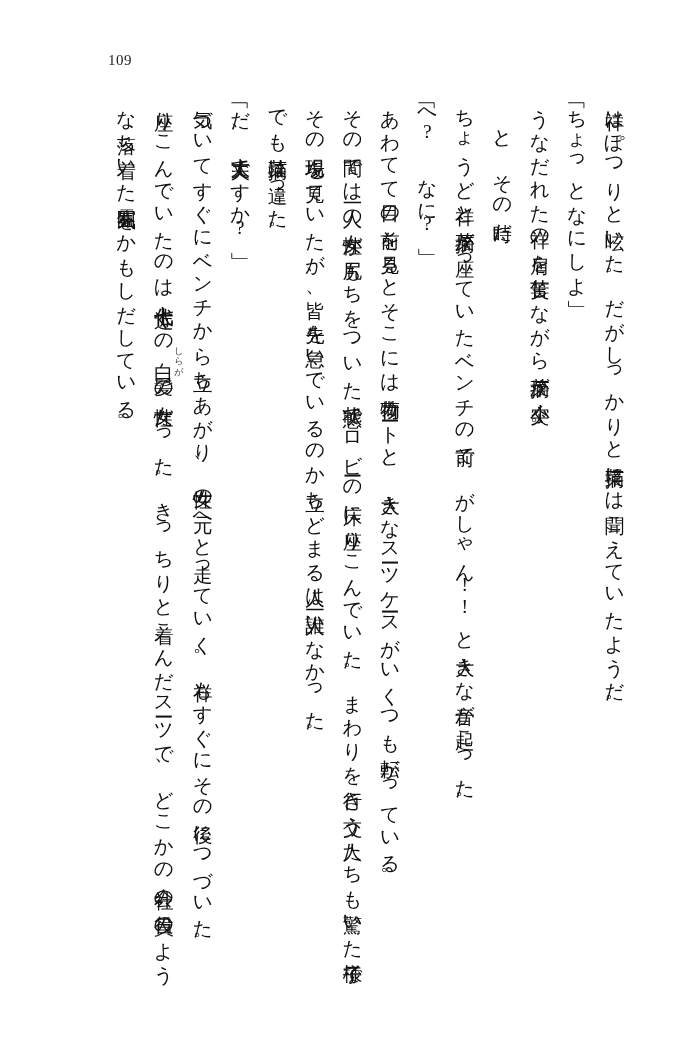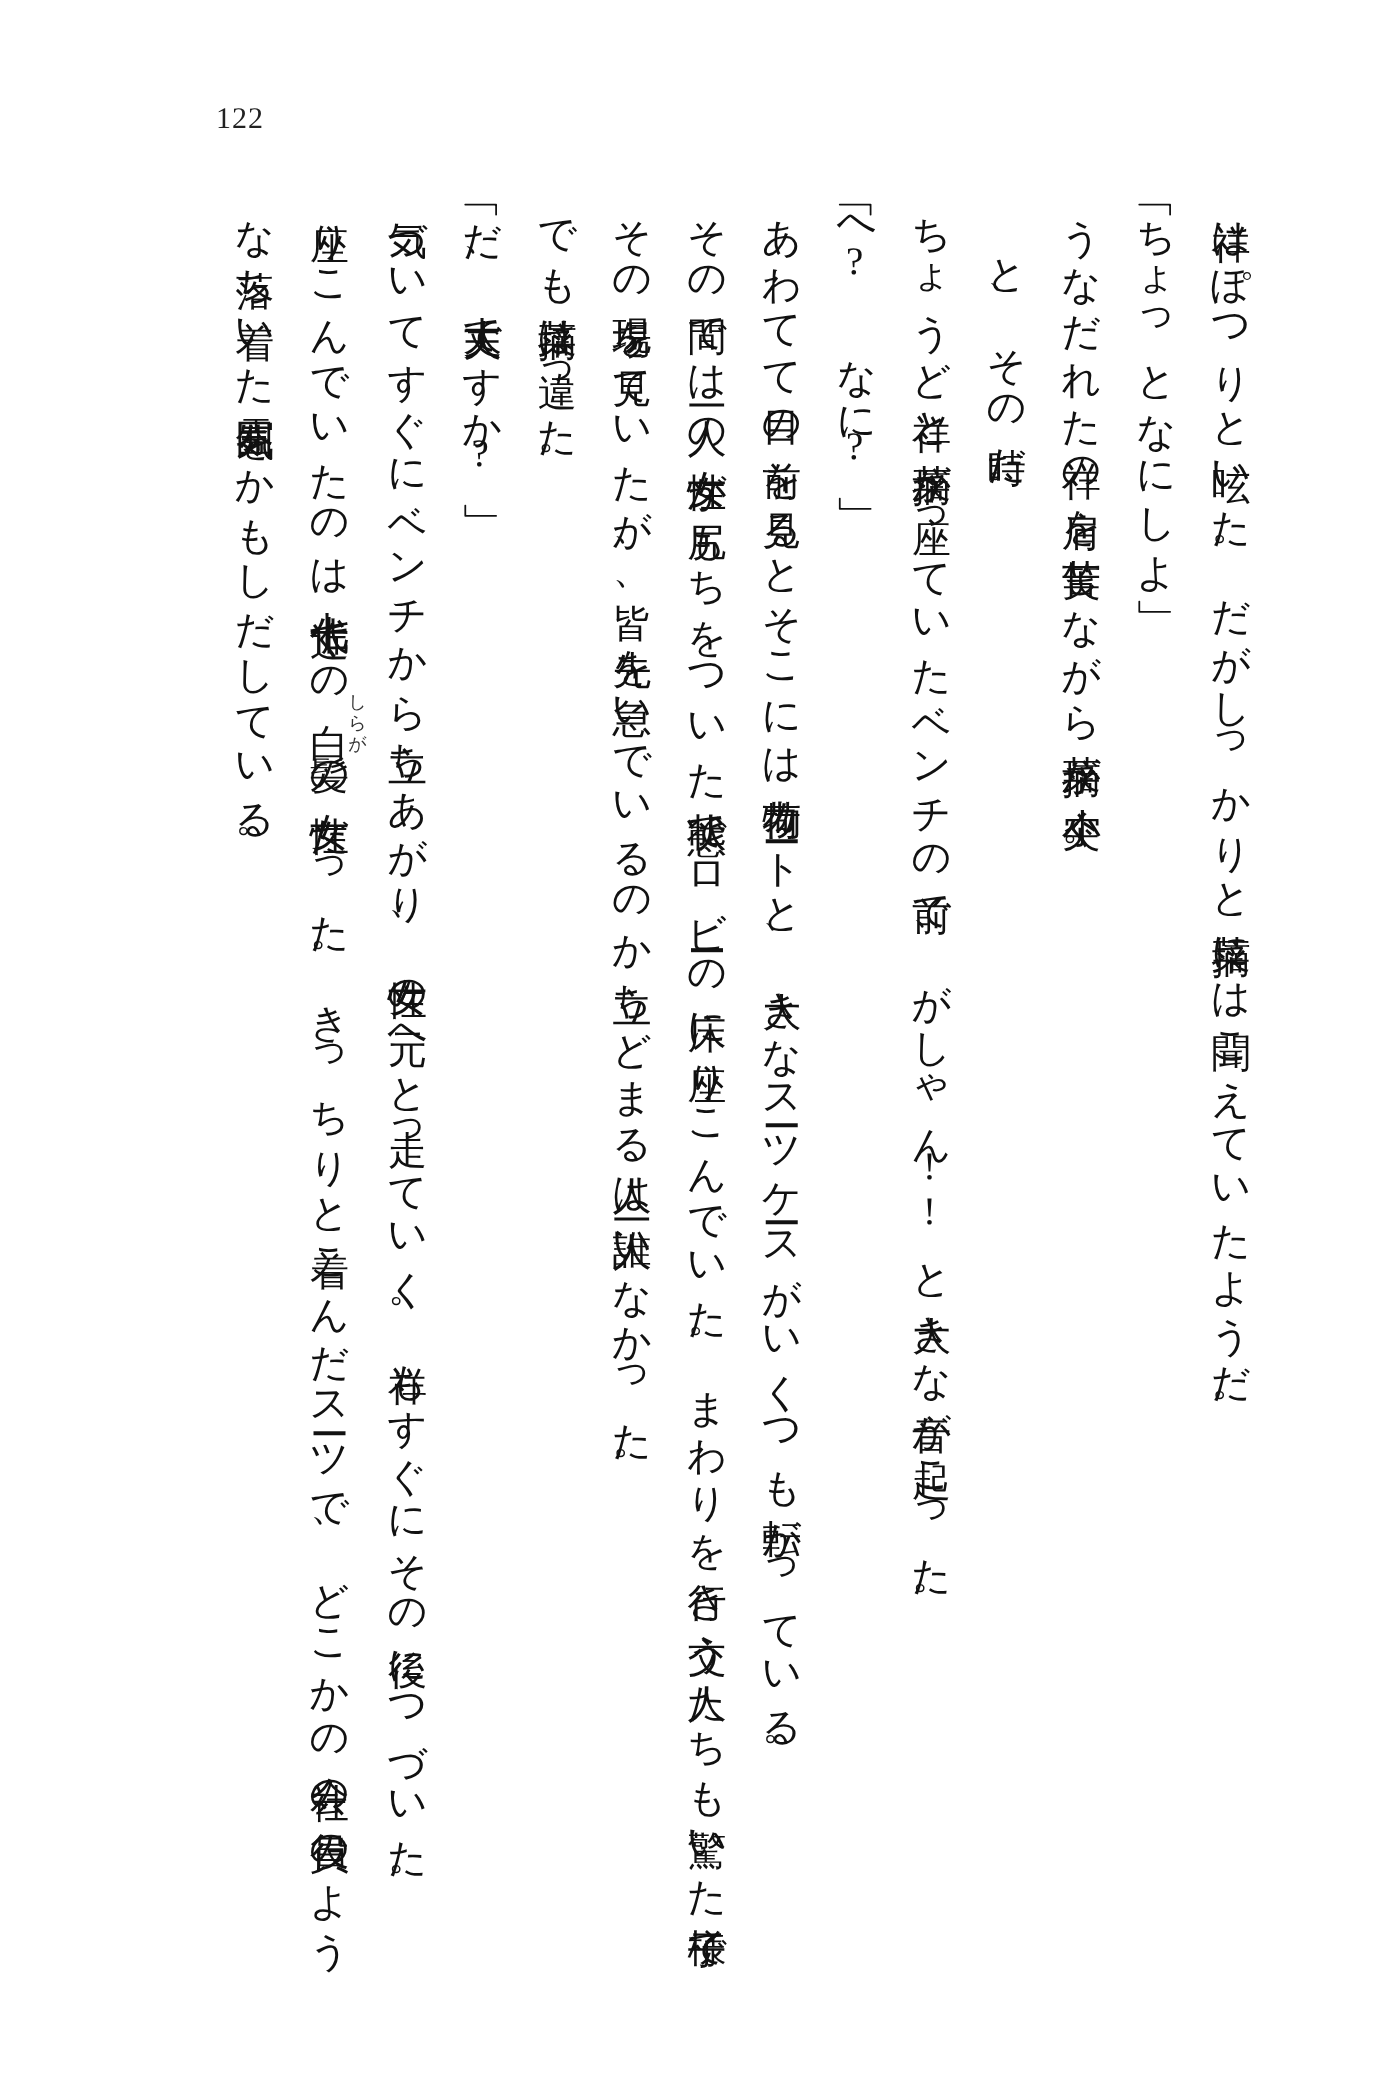--- a/index.html
+++ b/index.html
@@ -61,21 +61,21 @@
     font-size: 9px;
     letter-spacing: 0;
     color: #333;
   }
 </style>
 </head>
 <body>
 
 <div class="page">
 
-  <div class="page-number">122</div>
+  <div class="page-number">109</div>
 
   <div class="text-block">
     <span class="para">祥はぽつりと呟いた。だがしっかりと菜摘には聞こえていたようだ。</span>
     <span class="para">「ちょっとなにしよ」</span>
     <span class="para">うなだれた祥の肩を苦笑しながら菜摘が小突く。</span>
     <span class="para indent">と、その時だ。</span>
     <span class="para">ちょうど祥と菜摘が座っていたベンチの前で、がしゃん!!と大きな音が起こった。</span>
     <span class="para">「へ? なに?」</span>
     <span class="para">あわてて目の前を見るとそこには荷物カートと、大きなスーツケースがいくつも転がっている。</span>
     <span class="para">その間では一人の女性が尻もちをついた状態でロビーの床に座りこんでいた。まわりを行き交う人たちも驚いた様子でその現場を見ていたが、皆、先を急いでいるのか立ちどまる人は誰一人いなかった。</span>

